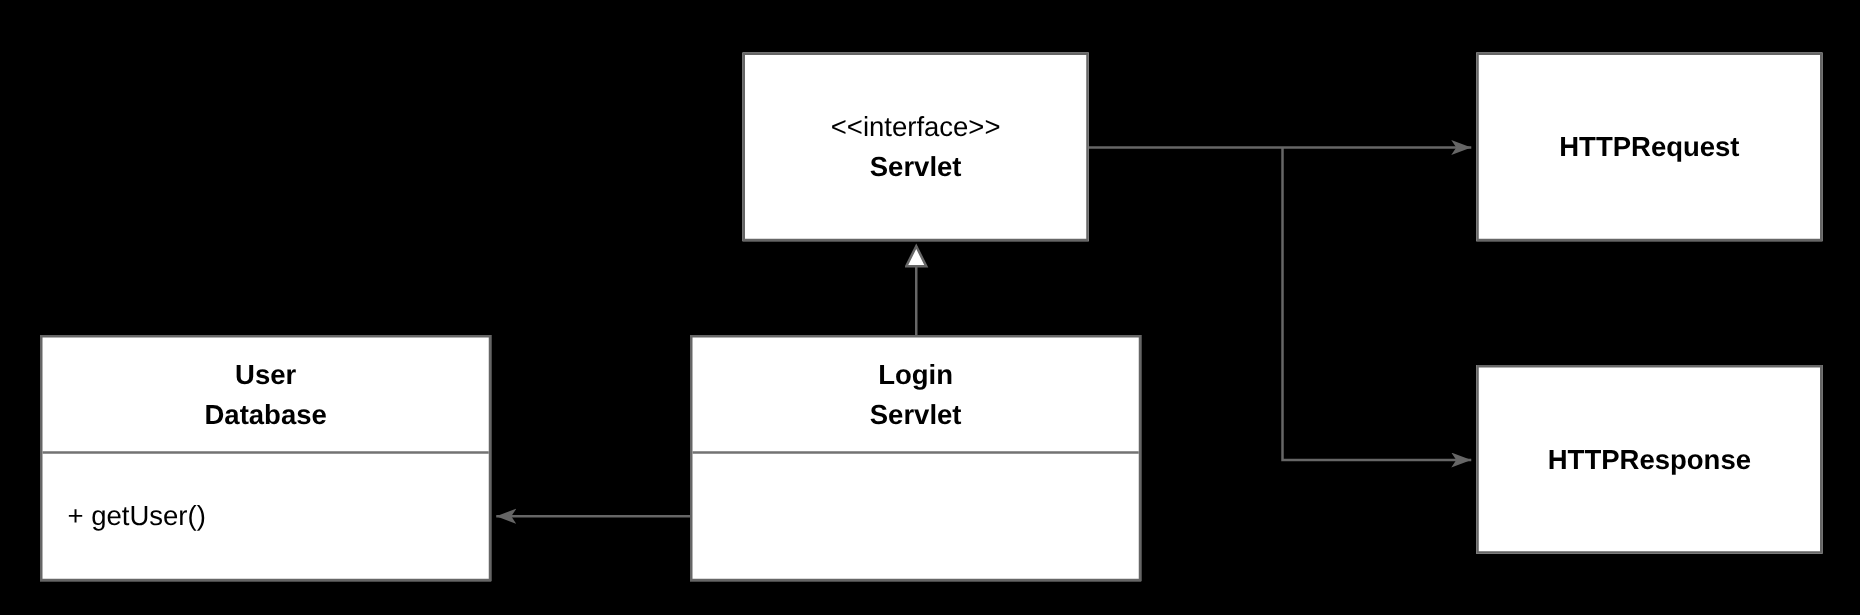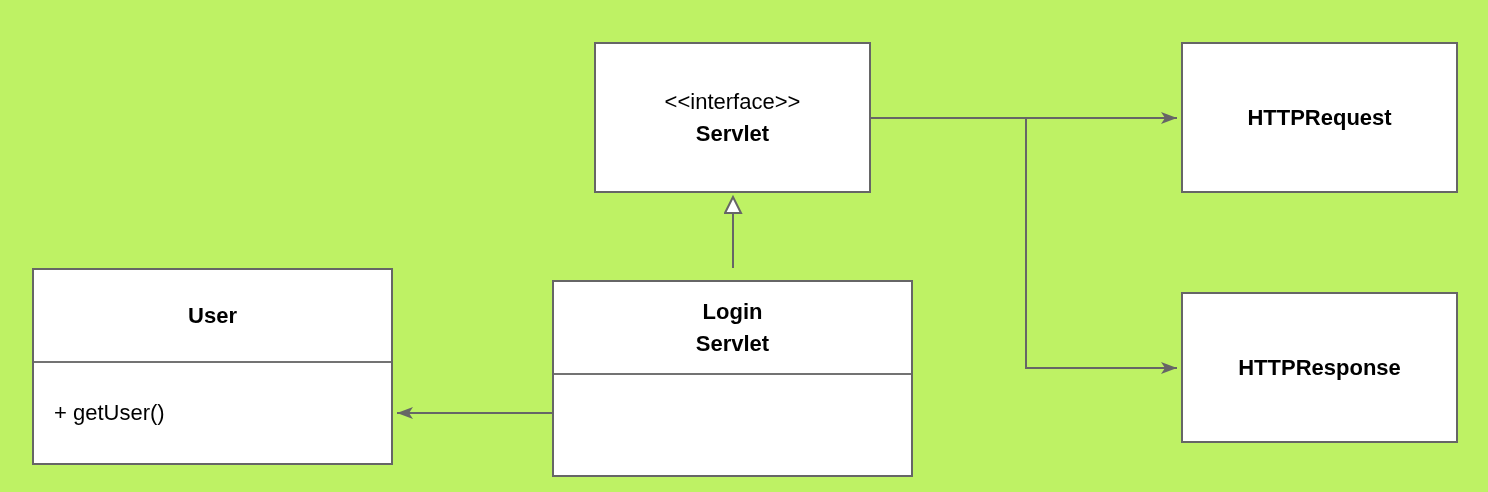--- a/index.html
+++ b/index.html
@@ -5,21 +5,21 @@
   html, body {
     margin: 0;
     padding: 0;
     background: #ffffff;
     font-family: "Liberation Sans", sans-serif;
   }
   .canvas {
     position: relative;
     width: 1488px;
     height: 492px;
-    background: #bef264;
+    background: #000000;
     overflow: hidden;
   }
   .connectors {
     position: absolute;
     left: 0;
     top: 0;
     width: 1488px;
     height: 492px;
     pointer-events: none;
   }
@@ -108,26 +108,27 @@
 
   <div class="node" style="left:1181px; top:292px; width:277px; height:151px;">
     <div class="node-center">
       <div class="node-title">HTTPResponse</div>
     </div>
   </div>
 
   <div class="node" style="left:32px; top:268px; width:361px; height:197px;">
     <div class="class-header">
       <div class="node-title">User</div>
+      <div class="node-title">Database</div>
     </div>
     <div class="class-body">
       <div class="method">+ getUser()</div>
     </div>
   </div>
 
-  <div class="node" style="left:552px; top:280px; width:361px; height:197px;">
+  <div class="node" style="left:552px; top:268px; width:361px; height:197px;">
     <div class="class-header">
       <div class="node-title">Login</div>
       <div class="node-title">Servlet</div>
     </div>
   </div>
 
 </div>
 
 </body></html>

